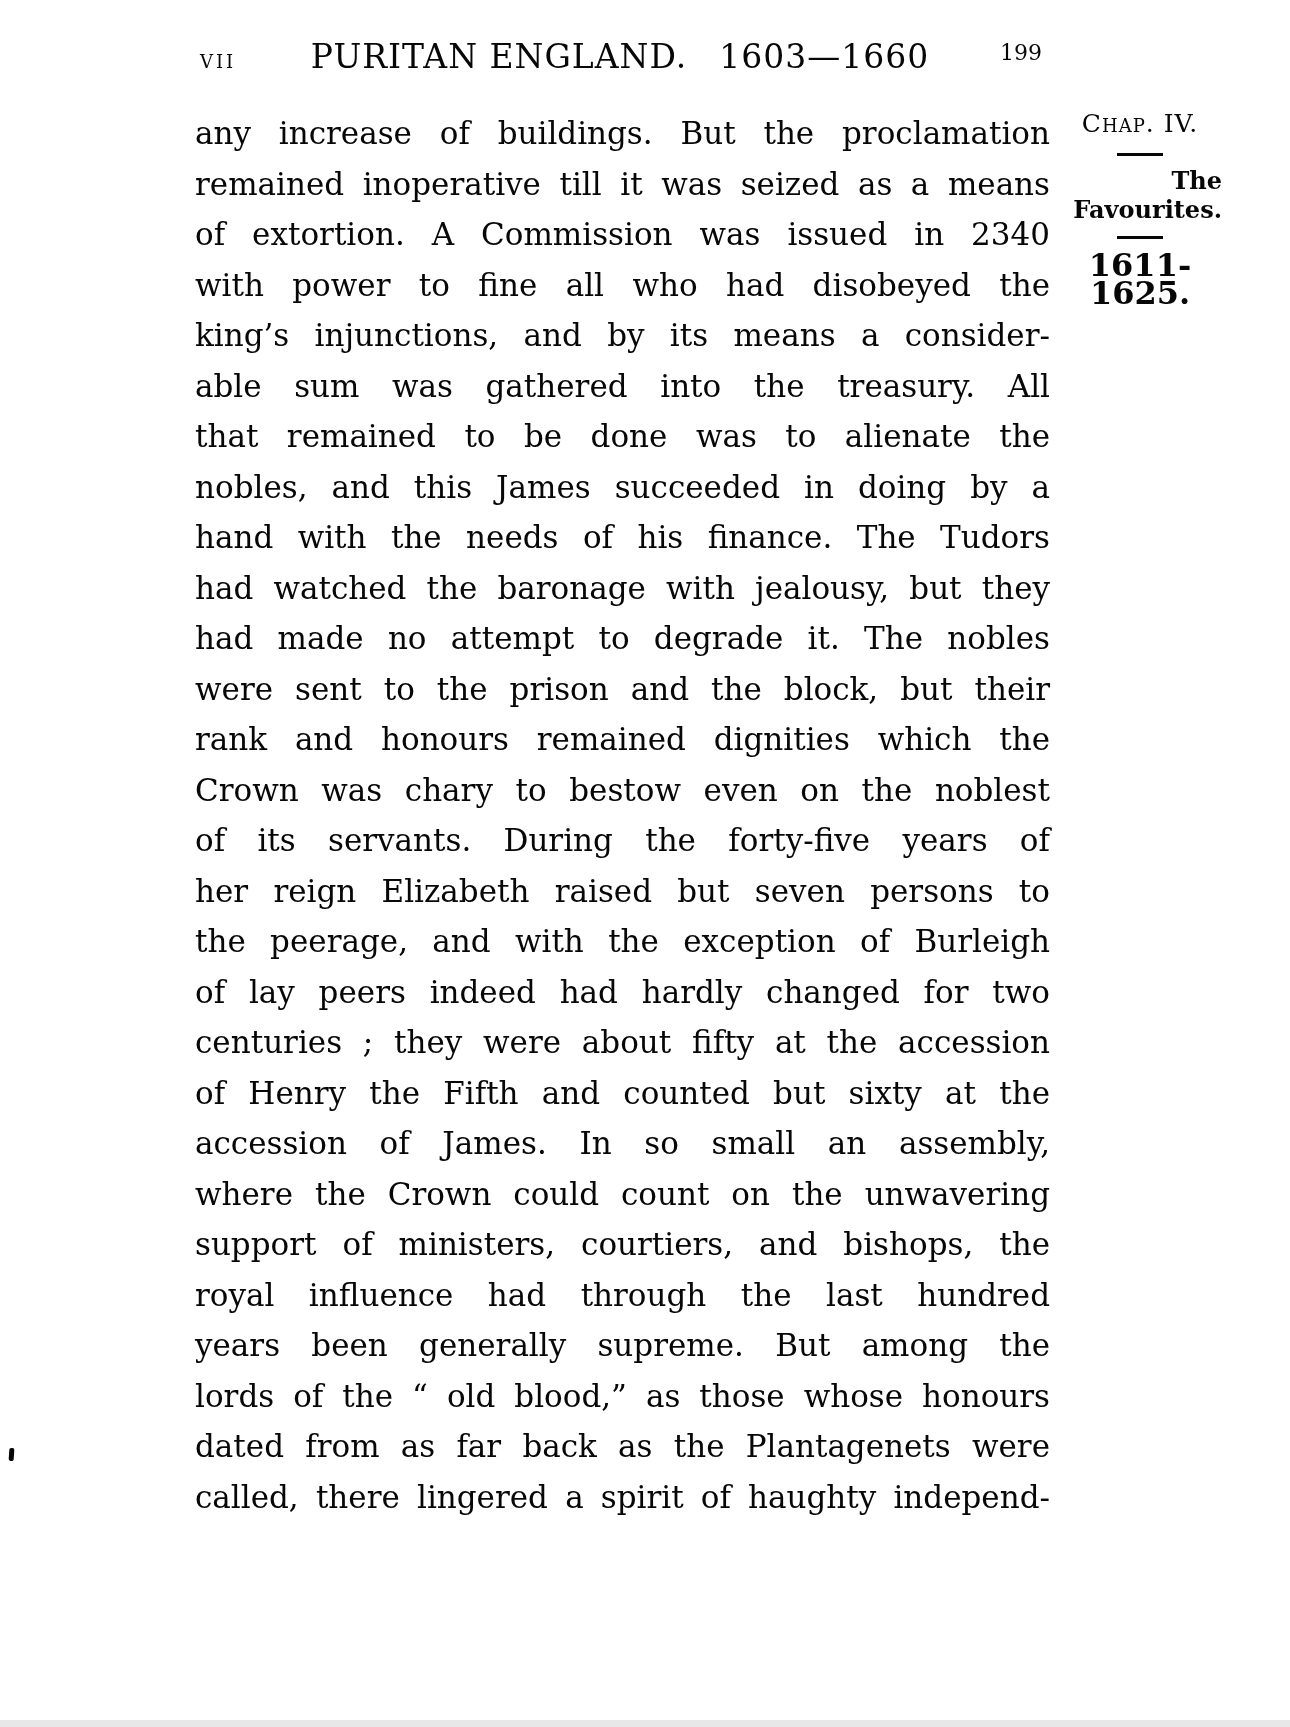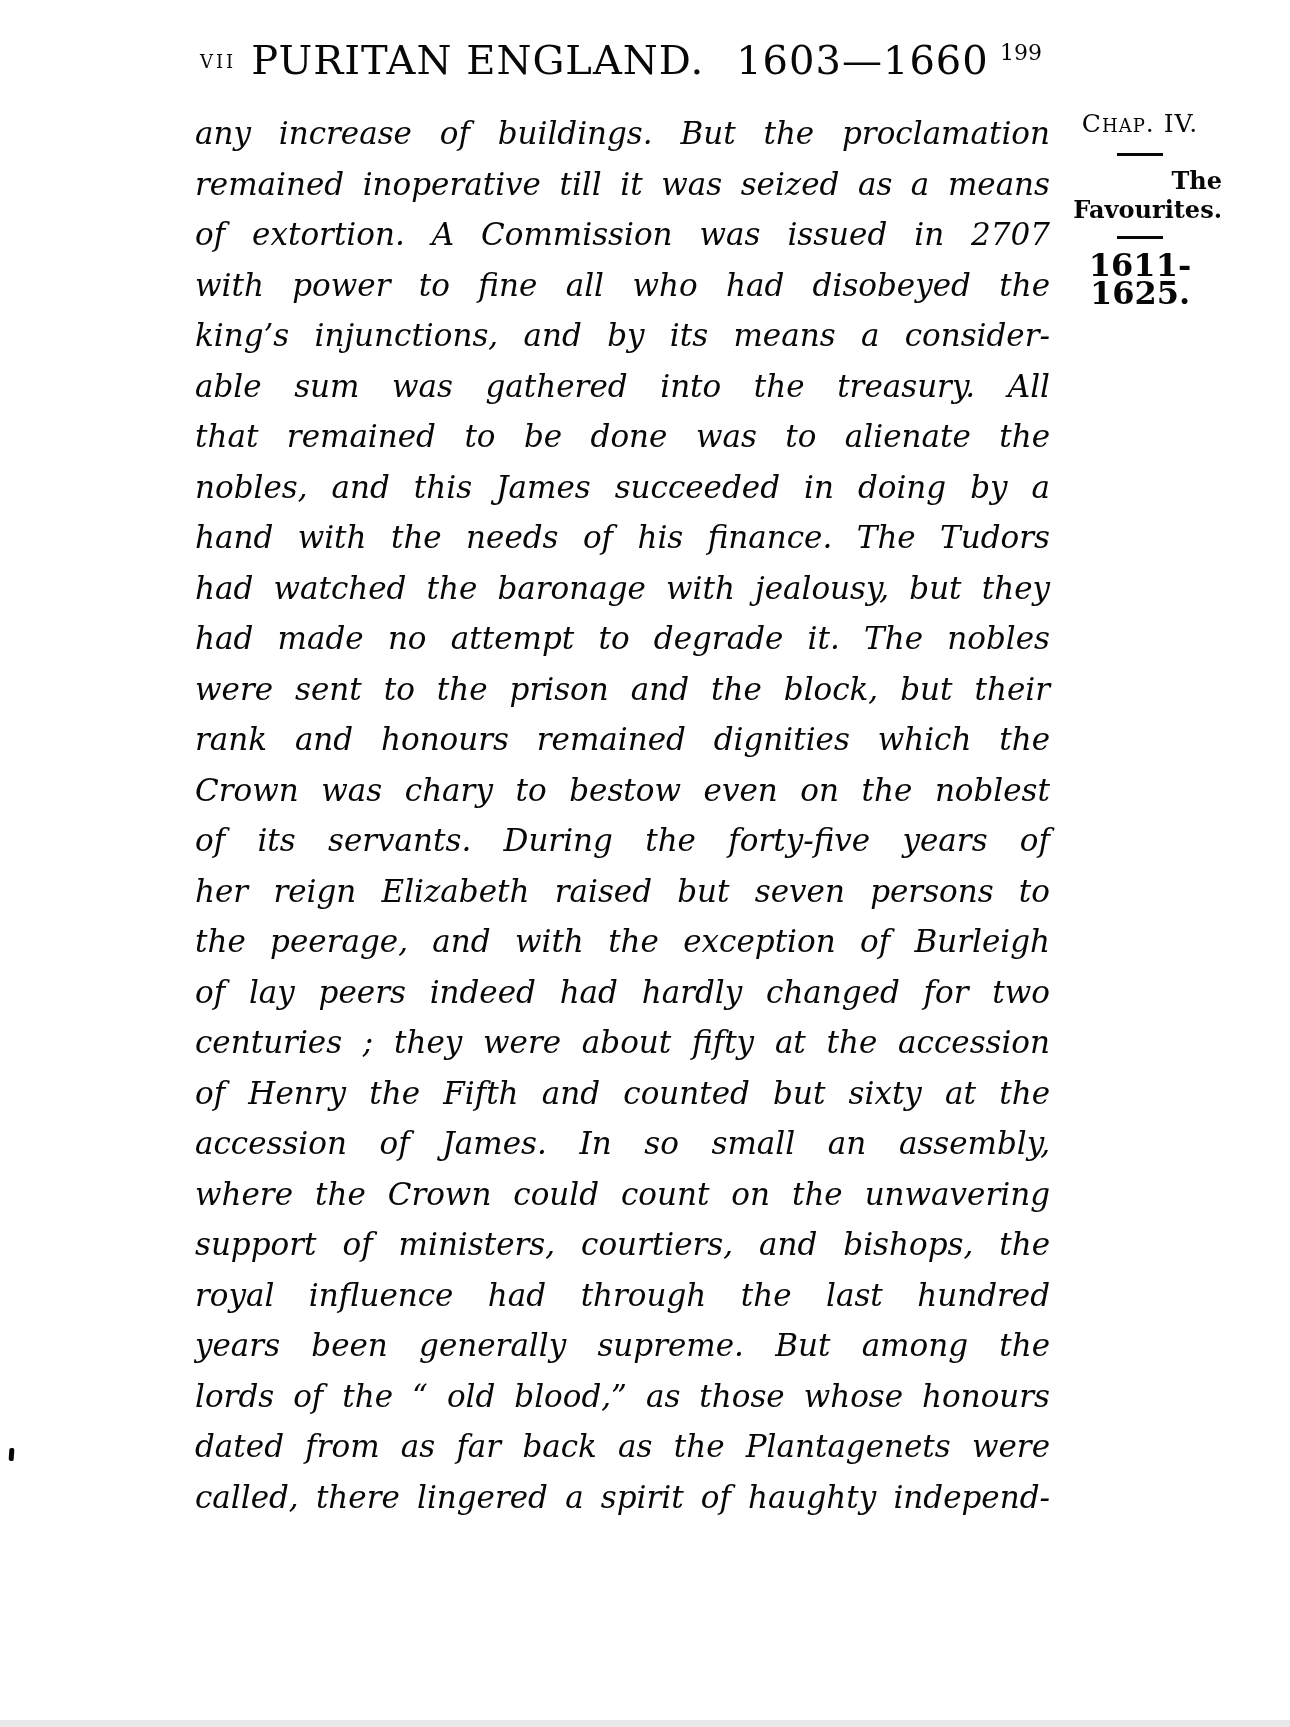--- a/index.html
+++ b/index.html
@@ -20,36 +20,35 @@
   
   .running-head { position: absolute; top: 0; left: 0; right: 0; height: 90px; }
   .folio-chapter {
     position: absolute; left: 200px; top: 45px;
     font-size: 25px; font-variant: small-caps; letter-spacing: 3px;
   }
   .head-center {
     position: absolute; left: 620px; top: 37px;
     transform: translateX(-50%);
     display: flex; gap: 32px; white-space: nowrap;
-    font-size: 40px; letter-spacing: 1px;
+    font-size: 33px; letter-spacing: 1px;
   }
   .folio-num { position: absolute; left: 1000px; top: 40px; font-size: 22px; }
 
   
   .body-text {
     position: absolute; left: 195px; top: 108px; width: 855px;
     font-size: 31px;
   }
   .body-text .line {
     height: 50.5px; line-height: 50.5px;
     text-align: justify; text-align-last: justify;
     text-justify: inter-word;
     white-space: nowrap;
     overflow: visible;
-    font-style: italic;
   }
 
   
   .margin-notes {
     position: absolute; left: 1058px; top: 109px; width: 164px;
     text-align: center;
   }
   .margin-chap { font-size: 25px; font-variant: small-caps; letter-spacing: 1px; line-height: 30px; }
   .margin-rule { width: 46px; height: 3px; background: #070707; margin: 14px auto 10px auto; }
   .margin-rule.second { margin-top: 12px; margin-bottom: 12px; }
@@ -82,21 +81,21 @@
     <div class="margin-rule"></div>
     <div class="margin-sect">The</div>
     <div class="margin-sect">Favourites.</div>
     <div class="margin-rule second"></div>
     <div class="margin-years">1611-1625.</div>
   </aside>
 
   <main class="body-text">
     <div class="line">any increase of buildings. But the proclamation</div>
     <div class="line">remained inoperative till it was seized as a means</div>
-    <div class="line">of extortion. A Commission was issued in 2707</div>
+    <div class="line">of extortion. A Commission was issued in 2340</div>
     <div class="line">with power to fine all who had disobeyed the</div>
     <div class="line">king’s injunctions, and by its means a consider-</div>
     <div class="line">able sum was gathered into the treasury. All</div>
     <div class="line">that remained to be done was to alienate the</div>
     <div class="line">nobles, and this James succeeded in doing by a</div>
     <div class="line">hand with the needs of his finance. The Tudors</div>
     <div class="line">had watched the baronage with jealousy, but they</div>
     <div class="line">had made no attempt to degrade it. The nobles</div>
     <div class="line">were sent to the prison and the block, but their</div>
     <div class="line">rank and honours remained dignities which the</div>

